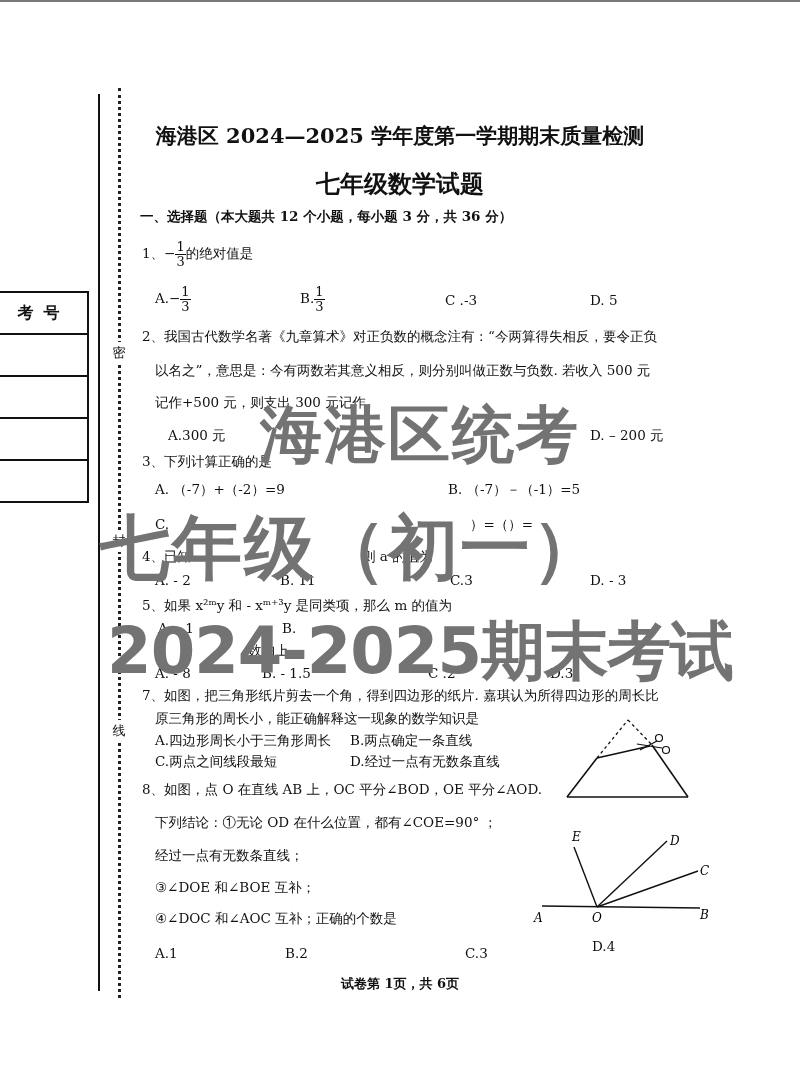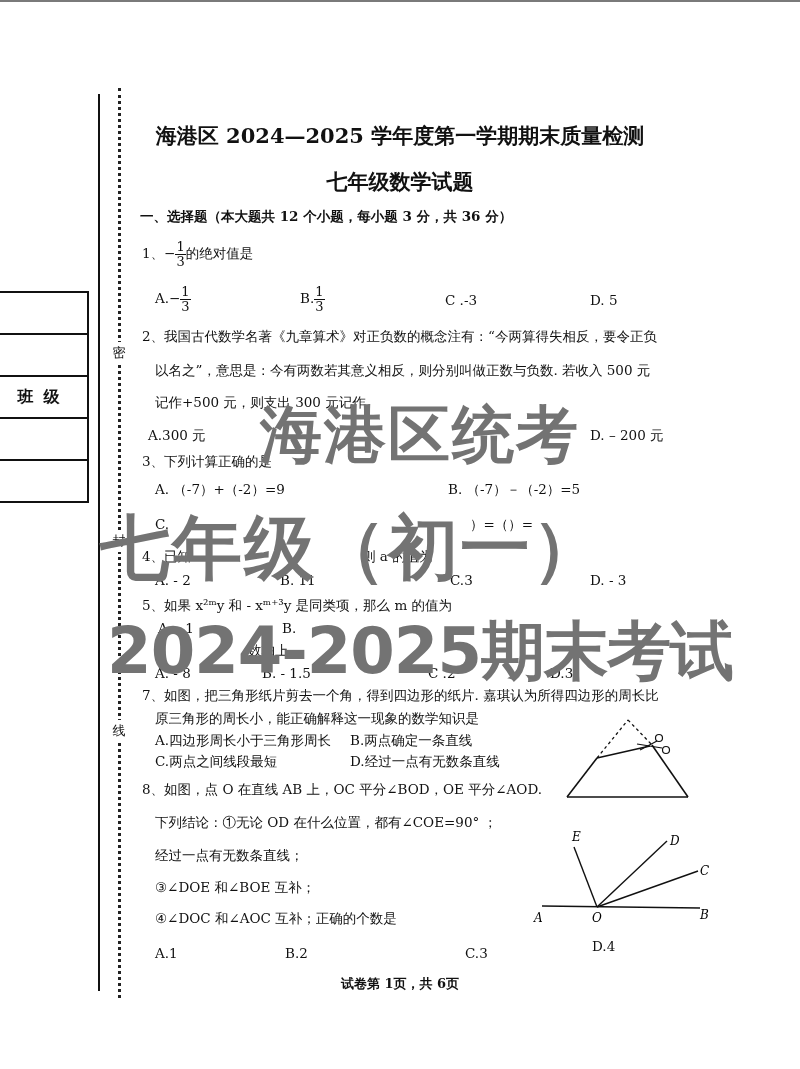--- a/index.html
+++ b/index.html
@@ -12,21 +12,21 @@
   .binding-solid { position: absolute; left: 98px; top: 94px; width: 2px; height: 897px; background: #111; }
   .binding-dotted { position: absolute; left: 118px; top: 88px; width: 0; height: 910px; border-left: 3px dotted #222; }
   .seal-char { position: absolute; left: 110px; font-size: 13px; background: #fff; padding: 2px 0; width: 18px; text-align: center; }
 
   .info-table { position: absolute; left: 0; top: 291px; width: 87px; border: 2px solid #111; border-left: none; border-collapse: collapse; }
   .info-table .row { height: 40px; border-bottom: 2px solid #111; display: flex; align-items: center; justify-content: center; font-family: "DejaVu Sans", sans-serif; font-size: 16px; letter-spacing: 10px; font-weight: bold; }
   .info-table .row:last-child { border-bottom: none; }
 
   .title { position: absolute; left: 130px; width: 540px; text-align: center; font-weight: bold; }
   .t1 { top: 122px; font-size: 21px; }
-  .t2 { top: 168px; font-size: 21px; }
+  .t2 { top: 168px; font-size: 24px; }
 
   .line { position: absolute; font-size: 13.5px; white-space: nowrap; font-family: "DejaVu Serif", serif; }
   .bold { font-weight: bold; }
   .frac { display: inline-flex; flex-direction: column; align-items: center; vertical-align: middle; font-size: 13px; line-height: 14px; }
   .frac .num { border-bottom: 1px solid #111; padding: 0 1px; }
 
   .overlay { position: absolute; color: #737373; font-family: "DejaVu Sans", sans-serif; font-weight: bold; white-space: nowrap; text-align: center; margin-left: 20px; }
   .ov1 { left: 0; width: 800px; top: 393px; font-size: 62px; letter-spacing: 2px; }
   .ov2 { left: 0; width: 664px; top: 502px; font-size: 70px; letter-spacing: 2px; }
   .ov3 { left: 0; width: 800px; top: 608px; font-size: 64px; letter-spacing: -1px; }
@@ -40,23 +40,23 @@
 
 <div class="topline"></div>
 
 <div class="binding-solid"></div>
 <div class="binding-dotted"></div>
 <div class="seal-char" style="top:342px">密</div>
 <div class="seal-char" style="top:530px">封</div>
 <div class="seal-char" style="top:720px">线</div>
 
 <div class="info-table">
+  <div class="row">考号</div>
   <div class="row"></div>
   <div class="row"></div>
-  <div class="row">班级</div>
   <div class="row"></div>
   <div class="row"></div>
 </div>
 
 <div class="title t1">海港区 2024—2025 学年度第一学期期末质量检测</div>
 <div class="title t2">七年级数学试题</div>
 <div class="line bold" style="left:140px; top:208px; font-size:13.5px;">一、选择题（本大题共 12 个小题，每小题 3 分，共 36 分）</div>
 
 <div class="line" style="left:142px; top:240px;">
   <span>1、−</span><span class="frac">
@@ -71,26 +71,26 @@
 <div class="line" style="left:300px; top:285px;"><span>B.</span><span class="frac">
       <span class="num">1</span>
       <span>3</span>
     </span></div>
 <div class="line" style="left:445px; top:292px;">C .-3</div>
 <div class="line" style="left:590px; top:292px;">D. 5</div>
 
 <div class="line" style="left:142px; top:328px;">2、我国古代数学名著《九章算术》对正负数的概念注有：“今两算得失相反，要令正负</div>
 <div class="line" style="left:155px; top:362px;">以名之”，意思是：今有两数若其意义相反，则分别叫做正数与负数. 若收入 500 元</div>
 <div class="line" style="left:155px; top:394px;">记作+500 元，则支出 300 元记作</div>
-<div class="line" style="left:148px; top:427px;">A.300 元</div>
+<div class="line" style="left:168px; top:427px;">A.300 元</div>
 <div class="line" style="left:590px; top:427px;">D. – 200 元</div>
 
 <div class="line" style="left:142px; top:453px;">3、下列计算正确的是</div>
 <div class="line" style="left:155px; top:481px;">A. （-7）+（-2）=9</div>
-<div class="line" style="left:448px; top:481px;">B. （-7）－（-2）=5</div>
+<div class="line" style="left:448px; top:481px;">B. （-7）－（-1）=5</div>
 <div class="line" style="left:155px; top:516px;">C.</div>
 <div class="line" style="left:470px; top:516px;">）=（）=</div>
 
 <div class="line" style="left:142px; top:548px;">4、已知</div>
 <div class="line" style="left:362px; top:548px;">则 a 的值为</div>
 <div class="line" style="left:155px; top:572px;">A. - 2</div>
 <div class="line" style="left:280px; top:572px;">B. 11</div>
 <div class="line" style="left:450px; top:572px;">C.3</div>
 <div class="line" style="left:590px; top:572px;">D. - 3</div>
 

